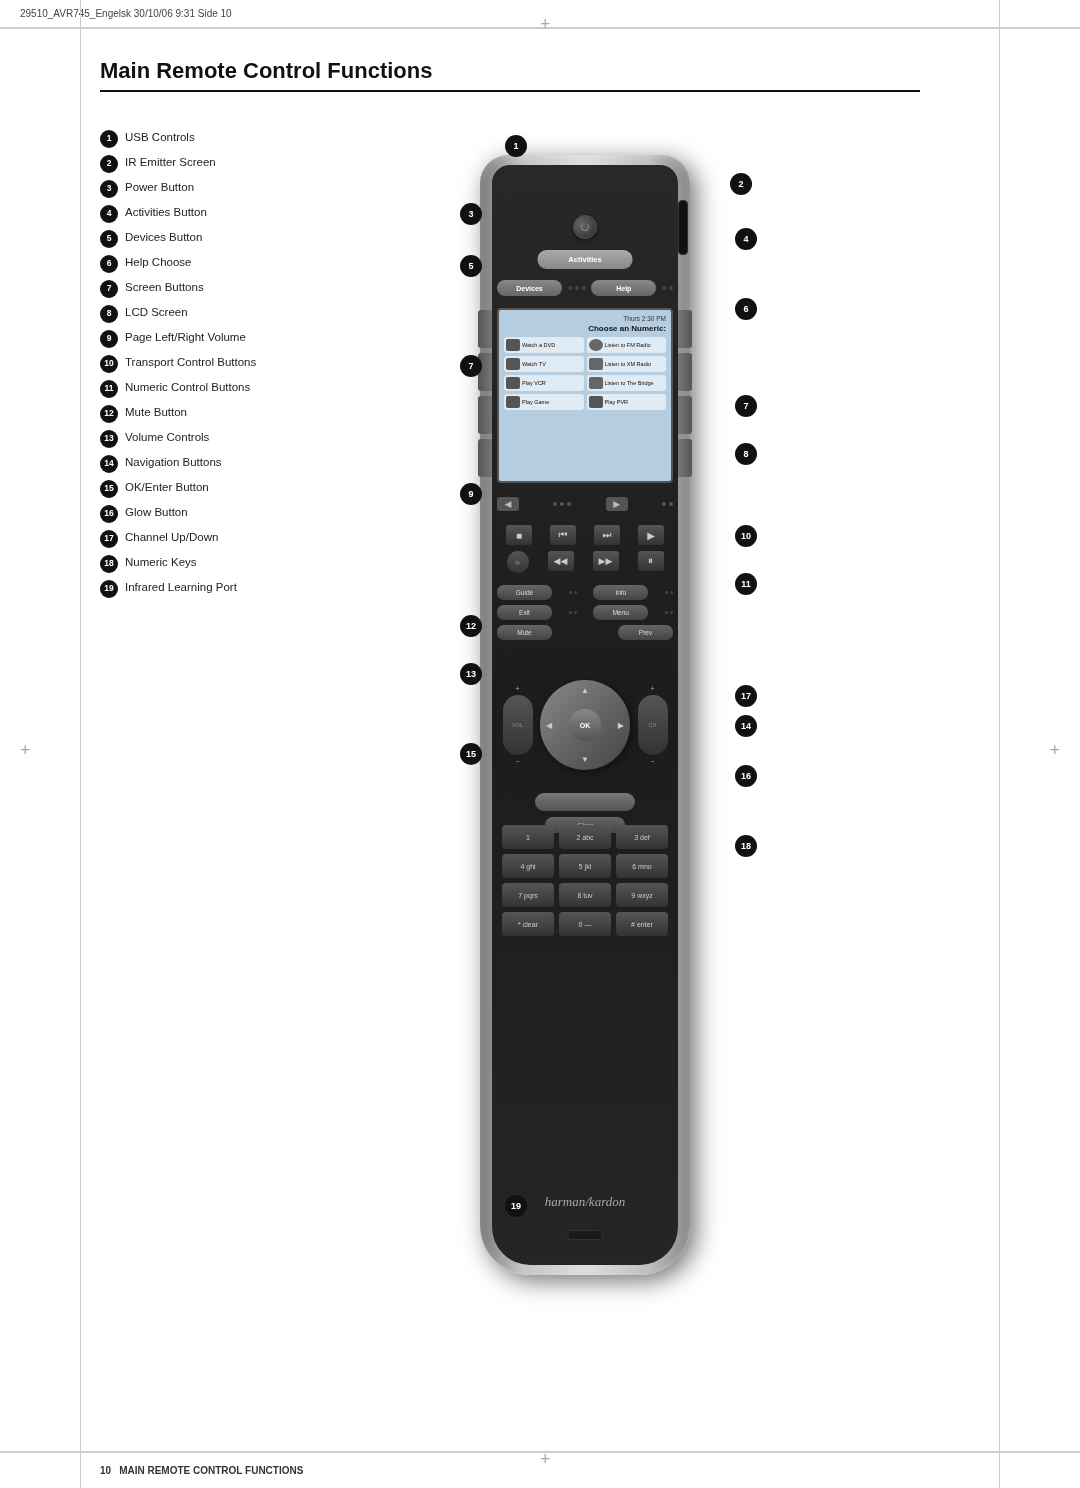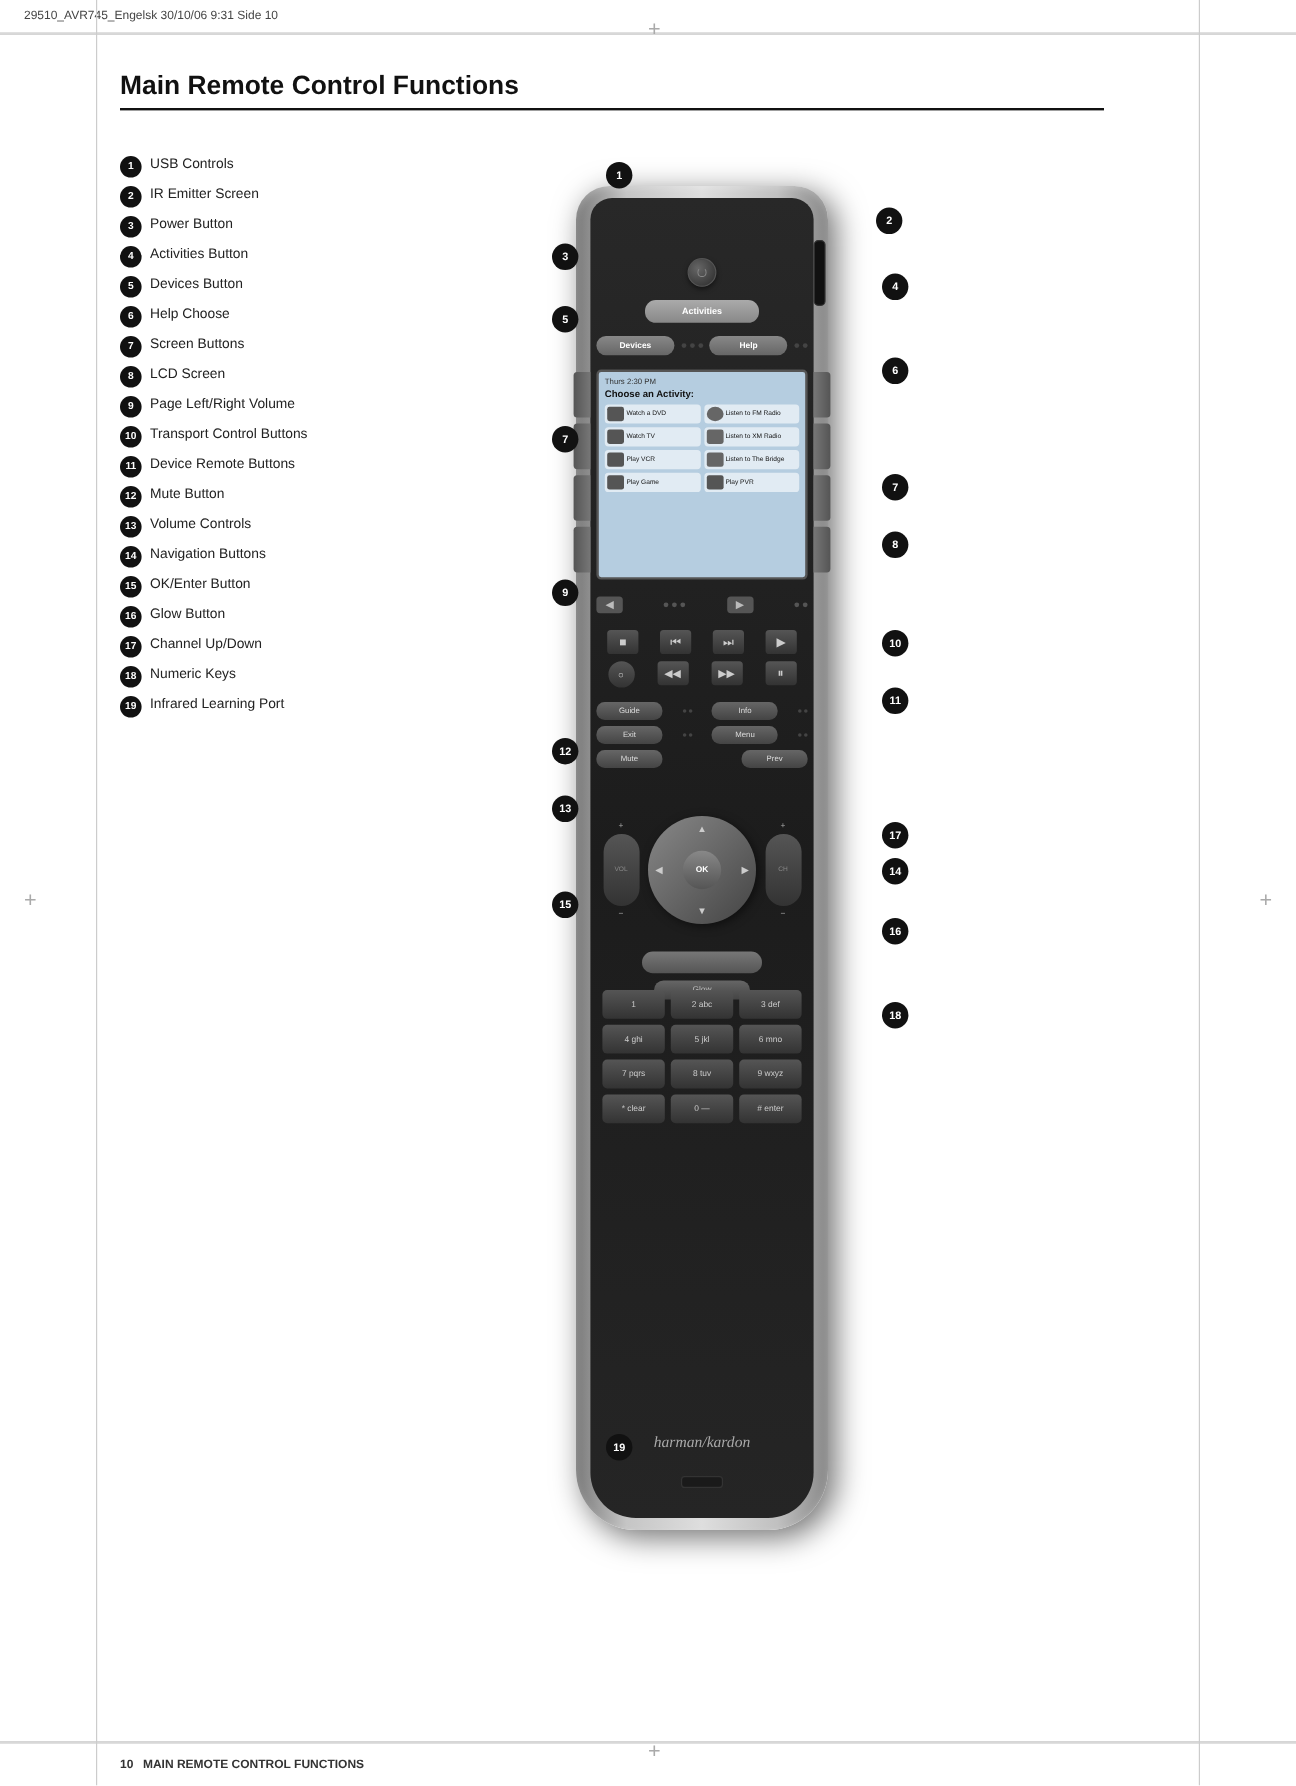--- a/index.html
+++ b/index.html
@@ -201,21 +201,21 @@
     <div class="legend-item">
       <span class="legend-badge">9</span>
       <span>Page Left/Right Volume</span>
     </div>
     <div class="legend-item">
       <span class="legend-badge">10</span>
       <span>Transport Control Buttons</span>
     </div>
     <div class="legend-item">
       <span class="legend-badge">11</span>
-      <span>Device Remote Buttons</span>
+      <span>Numeric Control Buttons</span>
     </div>
     <div class="legend-item">
       <span class="legend-badge">12</span>
       <span>Mute Button</span>
     </div>
     <div class="legend-item">
       <span class="legend-badge">13</span>
       <span>Volume Controls</span>
     </div>
     <div class="legend-item">
@@ -251,21 +251,21 @@
     <div style="position:absolute; top:60px; left:30px; width:210px; height:1120px;
          background: linear-gradient(to right, #7a7a7a 0%, #c5c5c5 20%, #dedede 50%, #c0c0c0 80%, #888 100%);
          border-radius: 28px 28px 50px 50px;
          box-shadow: 6px 6px 25px rgba(0,0,0,0.55), inset 0 2px 6px rgba(255,255,255,0.25);">
 
       <div style="position:absolute; top:18px; left:50%; transform:translateX(-50%);
            width:55px; height:14px; background:#555; border-radius:4px; border:1px solid #333;"></div>
 
       <div style="position:absolute; top:10px; left:12px; right:12px; bottom:10px;
            background: linear-gradient(to bottom, #282828 0%, #1c1c1c 50%, #252525 100%);
-           border-radius: 18px 18px 38px 38px;">
+           border-radius: 18px 18px 38px 38px; text-align: right;">
 
         <div style="position:absolute; top:50px; left:50%; transform:translateX(-50%);
              width:24px; height:24px; border-radius:50%;
              background:radial-gradient(circle at 35% 35%, #666, #2a2a2a);
              border:1.5px solid #555; box-shadow:0 2px 4px rgba(0,0,0,0.5);">
           <div style="position:absolute;top:50%;left:50%;transform:translate(-50%,-50%);
                width:8px;height:8px;border-radius:50%;border:1.5px solid #888;
                border-top-color:transparent;"></div>
         </div>
 
@@ -293,21 +293,21 @@
           </div>
           <div style="display:flex;gap:3px;">
             <div style="width:4px;height:4px;border-radius:50%;background:#444;"></div>
             <div style="width:4px;height:4px;border-radius:50%;background:#444;"></div>
           </div>
         </div>
 
         <div style="position:absolute; top:143px; left:5px; right:5px; height:175px;
              background:#b5cde0; border-radius:4px; border:2px solid #555; overflow:hidden; padding:5px;">
           <div style="font-size:6.5px;color:#333;margin-bottom:2px;">Thurs 2:30 PM</div>
-          <div style="font-size:8px;font-weight:bold;color:#111;margin-bottom:4px;">Choose an Activity:</div>
+          <div style="font-size:8px;font-weight:bold;color:#111;margin-bottom:4px;">Choose an Numeric:</div>
           <div style="display:grid;grid-template-columns:1fr 1fr;gap:3px;">
             <div style="background:rgba(255,255,255,0.6);border-radius:3px;padding:2px;font-size:5.5px;color:#111;display:flex;align-items:center;gap:2px;">
               <div style="width:14px;height:12px;background:#555;border-radius:2px;flex-shrink:0;"></div>
               <span>Watch a DVD</span>
             </div>
             <div style="background:rgba(255,255,255,0.6);border-radius:3px;padding:2px;font-size:5.5px;color:#111;display:flex;align-items:center;gap:2px;">
               <div style="width:14px;height:12px;background:#666;border-radius:50%;flex-shrink:0;"></div>
               <span>Listen to FM Radio</span>
             </div>
             <div style="background:rgba(255,255,255,0.6);border-radius:3px;padding:2px;font-size:5.5px;color:#111;display:flex;align-items:center;gap:2px;">

